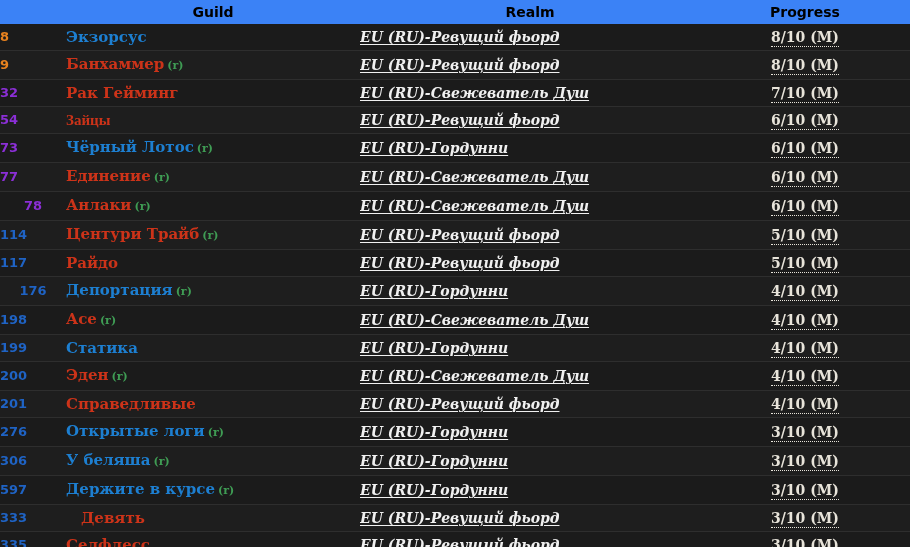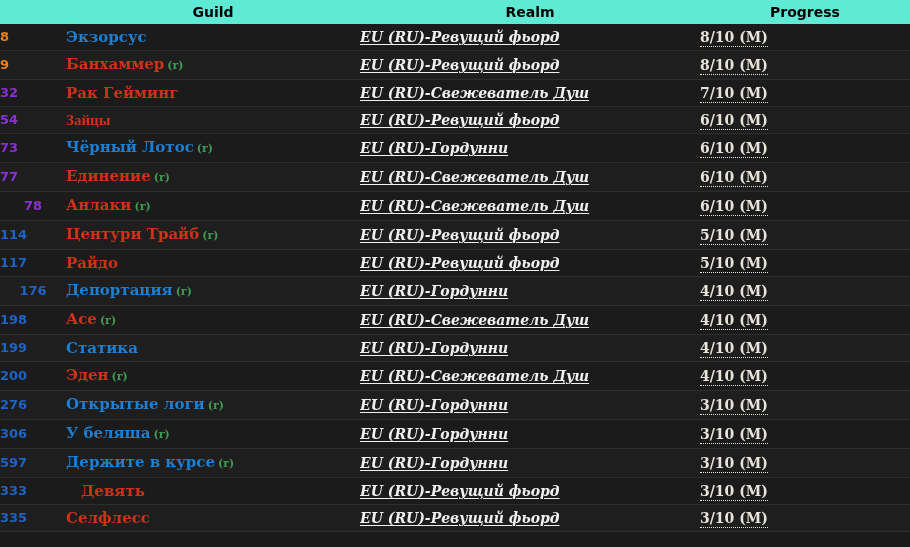--- a/index.html
+++ b/index.html
@@ -16,21 +16,21 @@
   }
 
   .rankings-table {
     width: 910px;
     border-collapse: collapse;
     table-layout: fixed;
   }
 
   
   .rankings-table thead tr {
-    background: #5eead4;
+    background: #3b82f6;
     height: 24px;
   }
   .rankings-table thead th {
     color: #000000;
     font-family: "DejaVu Sans", sans-serif;
     font-weight: bold;
     font-size: 14px;
     padding: 0;
     height: 24px;
     line-height: 24px;
@@ -99,20 +99,21 @@
     font-weight: bold;
     font-size: 14px;
     text-decoration: underline;
     text-decoration-thickness: 1px;
     text-underline-offset: 2px;
     cursor: pointer;
   }
 
   
   td.cell-progress {
+    text-align: center;
     padding-right: 38px;
   }
   .progress-value {
     color: #e8e4da;
     font-family: "DejaVu Serif", serif;
     font-weight: bold;
     font-size: 14px;
     border-bottom: 1px dotted #e8e4da;
     padding-bottom: 1px;
     cursor: help;
@@ -203,20 +204,26 @@
         <td class="cell-realm"><span class="realm-link">EU (RU)-Гордунни</span></td>
         <td class="cell-progress"><span class="progress-value">4/10 (M)</span></td>
       </tr>
       <tr>
         <td class="cell-rank" style="color: rgb(31, 99, 196);">200</td>
         <td class="cell-guild"><span class="guild-name" style="color: rgb(204, 51, 25);">Эден</span><span class="guild-flag">(r)</span></td>
         <td class="cell-realm"><span class="realm-link">EU (RU)-Свежеватель Душ</span></td>
         <td class="cell-progress"><span class="progress-value">4/10 (M)</span></td>
       </tr>
       <tr>
+        <td class="cell-rank" style="color: rgb(31, 99, 196);">201</td>
+        <td class="cell-guild"><span class="guild-name" style="color: rgb(204, 51, 25);">Справедливые</span></td>
+        <td class="cell-realm"><span class="realm-link">EU (RU)-Ревущий фьорд</span></td>
+        <td class="cell-progress"><span class="progress-value">4/10 (M)</span></td>
+      </tr>
+      <tr>
         <td class="cell-rank" style="color: rgb(31, 99, 196);">276</td>
         <td class="cell-guild"><span class="guild-name" style="color: rgb(29, 127, 209); margin-top: 6px;">Открытые логи</span><span class="guild-flag">(r)</span></td>
         <td class="cell-realm"><span class="realm-link">EU (RU)-Гордунни</span></td>
         <td class="cell-progress"><span class="progress-value">3/10 (M)</span></td>
       </tr>
       <tr>
         <td class="cell-rank" style="color: rgb(31, 99, 196);">306</td>
         <td class="cell-guild"><span class="guild-name" style="color: rgb(29, 127, 209);">У беляша</span><span class="guild-flag">(r)</span></td>
         <td class="cell-realm"><span class="realm-link">EU (RU)-Гордунни</span></td>
         <td class="cell-progress"><span class="progress-value">3/10 (M)</span></td>

